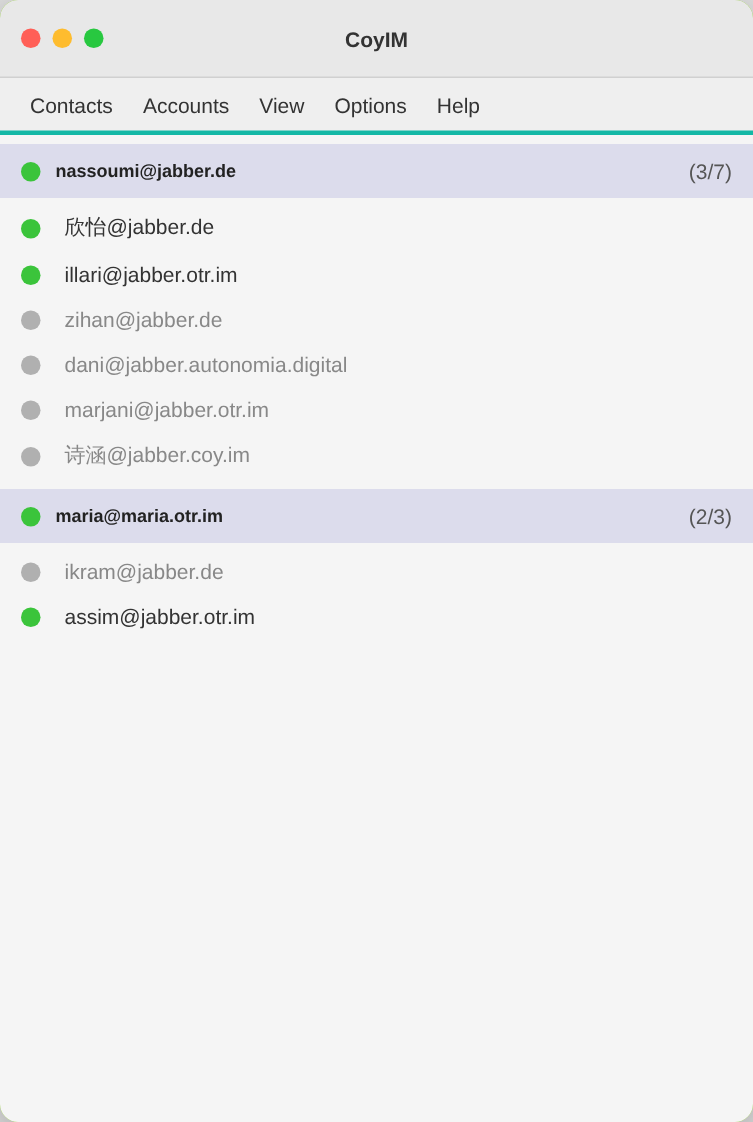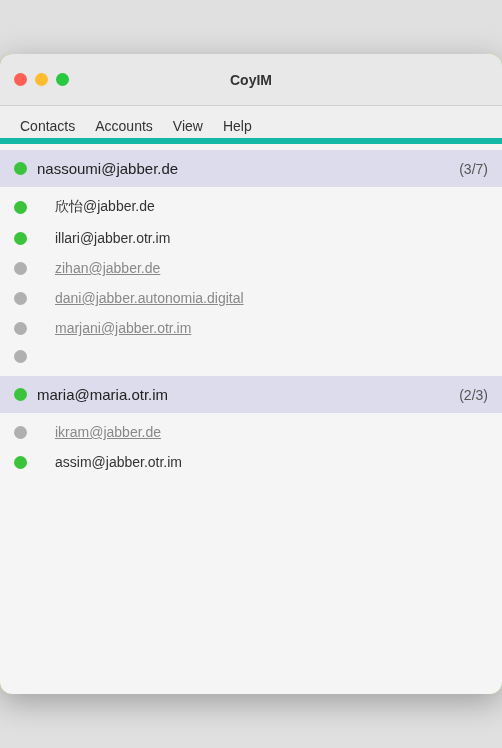--- a/index.html
+++ b/index.html
@@ -12,21 +12,21 @@
       background: #e0e0e0;
       display: flex;
       justify-content: center;
       align-items: center;
       min-height: 100vh;
       font-family: -apple-system, BlinkMacSystemFont, 'Helvetica Neue', Arial, sans-serif;
     }
 
     .window {
       width: 502px;
-      height: 640px;
+      height: 748px;
       background: #84cc16;
       border-radius: 12px;
       box-shadow: 0 8px 32px rgba(0,0,0,0.3);
       overflow: hidden;
       display: flex;
       flex-direction: column;
     }
 
     .titlebar {
       background: #e8e8e8;
@@ -60,23 +60,23 @@
     .titlebar-title {
       font-size: 14px;
       font-weight: 600;
       color: #333;
     }
 
     .menubar {
       background: #efefef;
       height: 38px;
       display: flex;
-      align-items: flex-end;
+      align-items: center;
       padding: 0 10px;
-      border-bottom: 6px solid #14b8a6;
+      border-bottom: 3px solid #14b8a6;
       flex-shrink: 0;
     }
 
     .menu-item {
       padding: 4px 10px;
       font-size: 14px;
       color: #333;
       cursor: pointer;
       border-radius: 4px;
     }
@@ -97,22 +97,22 @@
       margin-bottom: 2px;
     }
 
     .account-header-left {
       display: flex;
       align-items: center;
       gap: 10px;
     }
 
     .account-header-name {
-      font-size: 15px;
-      font-weight: 400;
+      font-size: 12px;
+      font-weight: 700;
       color: #222;
     }
 
     .account-count {
       font-size: 14px;
       color: #555;
       margin-left: 26px;
     }
 
     .status-dot {
@@ -122,32 +122,31 @@
       flex-shrink: 0;
     }
 
     .status-dot.online { background: #3bc43b; }
     .status-dot.offline { background: #b0b0b0; }
 
     .contact-item {
       padding: 7px 14px;
       display: flex;
       align-items: center;
-      gap: 28px;
+      gap: 16px;
       cursor: pointer;
     }
 
     .contact-name {
       font-size: 14px;
       color: #333;
     }
 
     .contact-name.offline {
       color: #888;
-      text-decoration: underline;
     }
 
     .account-section {
       margin-bottom: 4px;
     }
 
     .section-contacts {
       padding: 2px 0;
     }
   </style>
@@ -162,20 +161,21 @@
       <div class="traffic-light minimize"></div>
       <div class="traffic-light maximize"></div>
     </div>
     <span class="titlebar-title">CoyIM</span>
   </div>
 
   <div class="menubar">
   <div class="menu-item">Contacts</div>
       <div class="menu-item">Accounts</div>
       <div class="menu-item">View</div>
+      <div class="menu-item">Options</div>
       <div class="menu-item">Help</div>
     </div>
 
   <div class="contact-list">
   <div class="account-section">
         <div class="account-header">
           <div class="account-header-left">
             <div class="status-dot online"></div>
             <span class="account-header-name">nassoumi@jabber.de</span>
           </div>
@@ -197,20 +197,21 @@
           <div class="contact-item">
             <div class="status-dot offline"></div>
             <span class="contact-name offline">dani@jabber.autonomia.digital</span>
           </div>
           <div class="contact-item">
             <div class="status-dot offline"></div>
             <span class="contact-name offline">marjani@jabber.otr.im</span>
           </div>
           <div class="contact-item">
             <div class="status-dot offline"></div>
+            <span class="contact-name offline">诗涵@jabber.coy.im</span>
           </div>
         </div>
       </div>
       <div class="account-section">
         <div class="account-header">
           <div class="account-header-left">
             <div class="status-dot online"></div>
             <span class="account-header-name">maria@maria.otr.im</span>
           </div>
           <span class="account-count">(2/3)</span>

